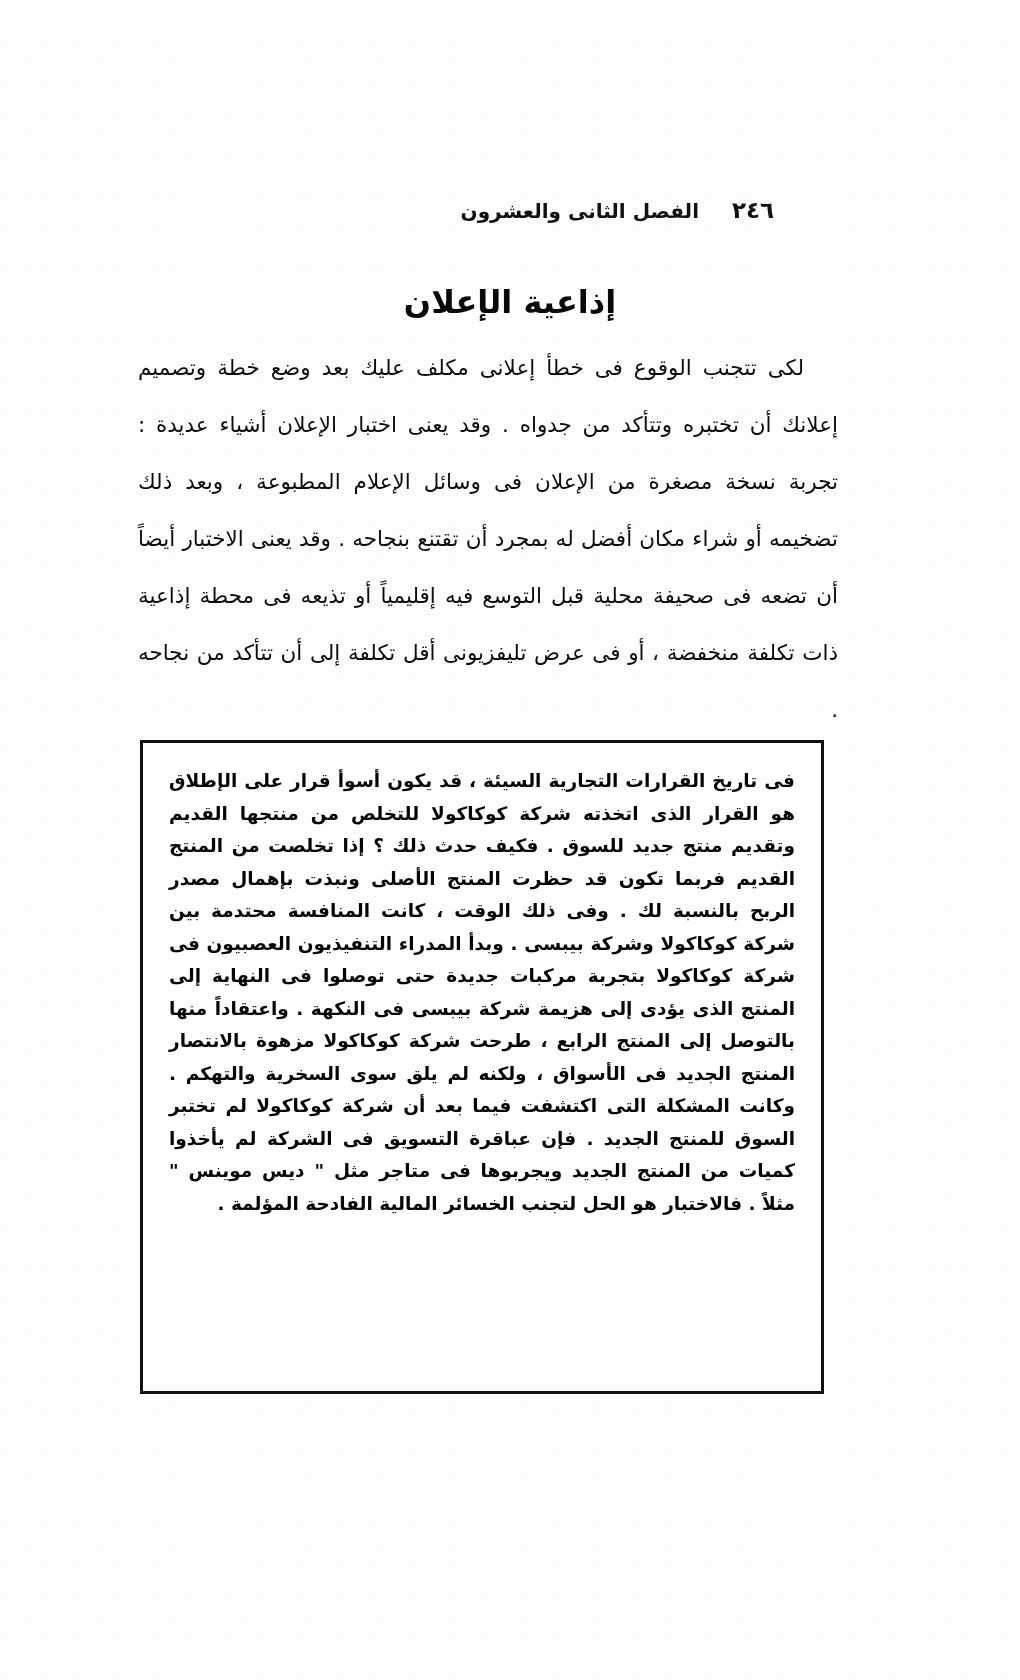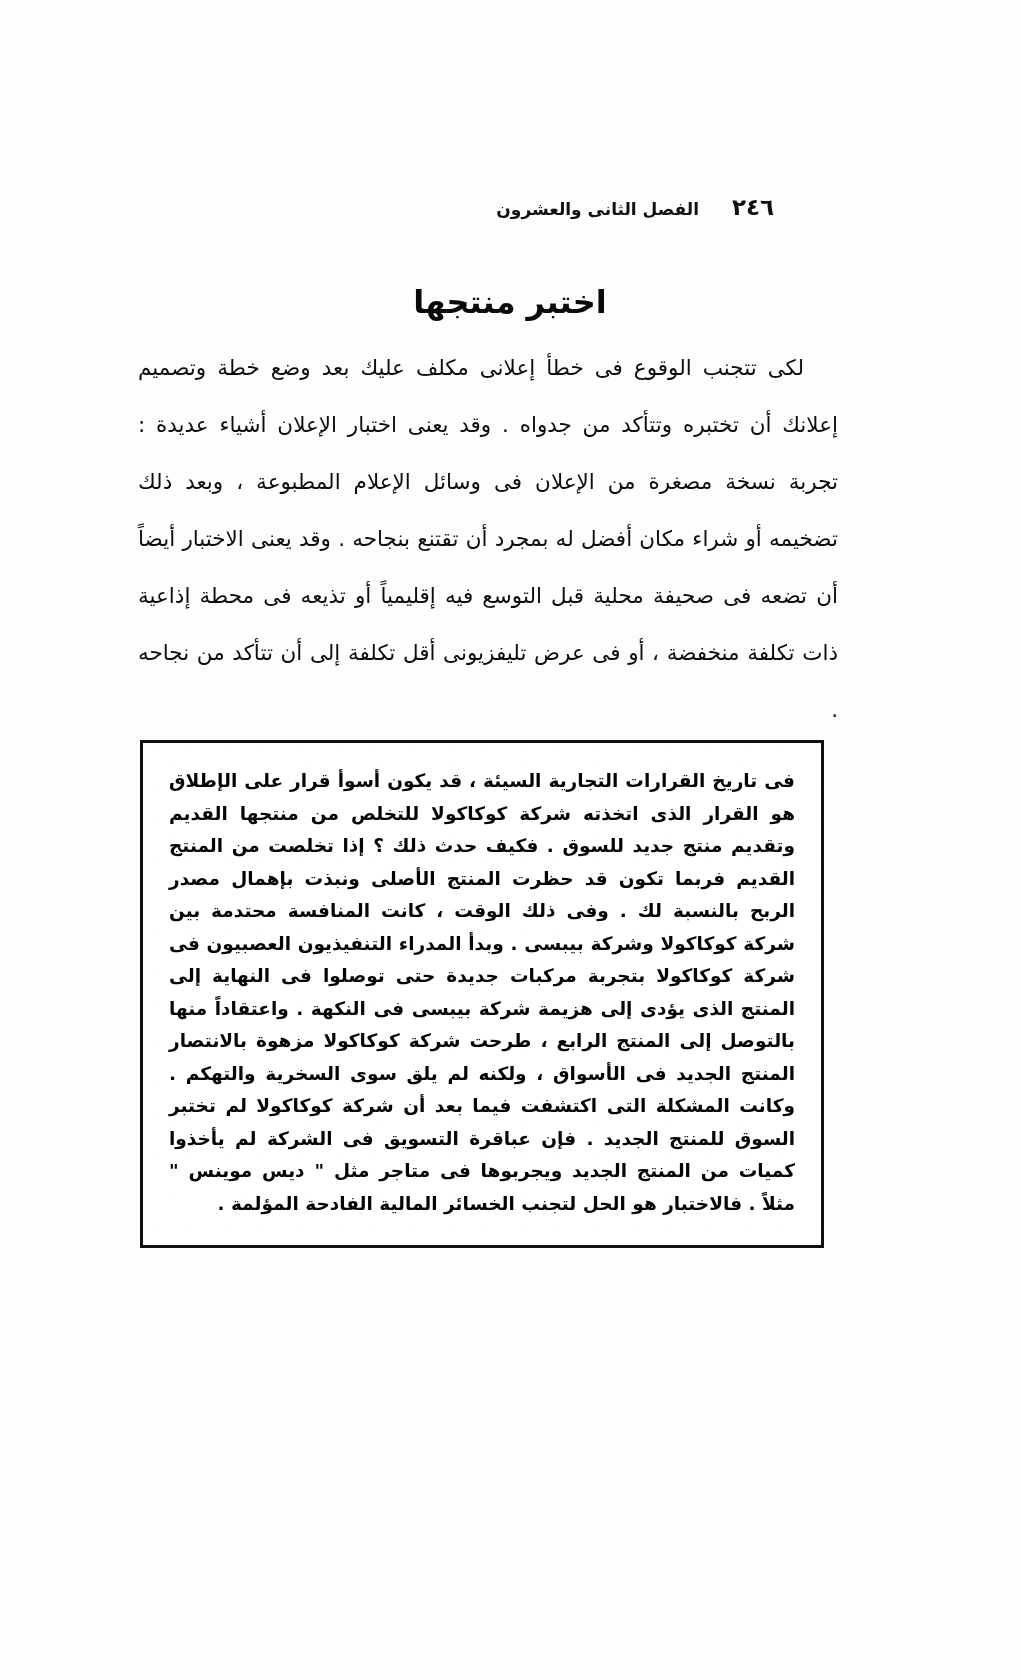--- a/index.html
+++ b/index.html
@@ -40,21 +40,21 @@
     font-weight: bold;
     letter-spacing: 1px;
     color: #111;
     width: 120px;
     text-align: left;
     order: 1;
     margin-right: 28px;
     margin-left: 33px;
   }
   .chapter-name {
-    font-size: 17px;
+    font-size: 20px;
     font-weight: bold;
     color: #111;
     order: 2;
     white-space: nowrap;
     margin-top: 21px;
   }
 
   
   .page-title {
     position: absolute;
@@ -88,21 +88,21 @@
   #para-one { top: 339px; }
   #para-two { top: 585px; }
   #para-closing { top: 1293px; }
 
   
   .callout {
     position: absolute;
     top: 740px;
     left: 140px;
     width: 684px;
-    height: 508px;
+    height: 654px;
     border: 3px solid #101010;
     box-sizing: border-box;
     background: #ffffff;
   }
   .callout-inner {
     position: absolute;
     top: 22px;
     left: 26px;
     right: 26px;
     font-size: 18.5px;
@@ -146,21 +146,21 @@
 </head>
 <body>
 
 <div class="page">
 
   <div class="running-head">
     <div class="page-number">٢٤٦</div>
     <div class="chapter-name">الفصل الثانى والعشرون</div>
   </div>
 
-  <h1 class="page-title">اختبر منتجها</h1>
+  <h1 class="page-title">إذاعية الإعلان</h1>
 
   <div class="body-block" id="para-one">
     <p class="indented">لكى تتجنب الوقوع فى خطأ إعلانى مكلف عليك بعد وضع خطة وتصميم إعلانك أن تختبره وتتأكد من جدواه . وقد يعنى اختبار الإعلان أشياء عديدة : تجربة نسخة مصغرة من الإعلان فى وسائل الإعلام المطبوعة ، وبعد ذلك تضخيمه أو شراء مكان أفضل له بمجرد أن تقتنع بنجاحه . وقد يعنى الاختبار أيضاً أن تضعه فى صحيفة محلية قبل التوسع فيه إقليمياً أو تذيعه فى محطة إذاعية ذات تكلفة منخفضة ، أو فى عرض تليفزيونى أقل تكلفة إلى أن تتأكد من نجاحه .</p>
   </div>
 
 
   <div class="callout">
     <div class="callout-inner">
       <p>فى تاريخ القرارات التجارية السيئة ، قد يكون أسوأ قرار على الإطلاق هو القرار الذى اتخذته شركة كوكاكولا للتخلص من منتجها القديم وتقديم منتج جديد للسوق . فكيف حدث ذلك ؟ إذا تخلصت من المنتج القديم فربما تكون قد حظرت المنتج الأصلى ونبذت بإهمال مصدر الربح بالنسبة لك . وفى ذلك الوقت ، كانت المنافسة محتدمة بين شركة كوكاكولا وشركة بيبسى . وبدأ المدراء التنفيذيون العصبيون فى شركة كوكاكولا بتجربة مركبات جديدة حتى توصلوا فى النهاية إلى المنتج الذى يؤدى إلى هزيمة شركة بيبسى فى النكهة . واعتقاداً منها بالتوصل إلى المنتج الرابع ، طرحت شركة كوكاكولا مزهوة بالانتصار المنتج الجديد فى الأسواق ، ولكنه لم يلق سوى السخرية والتهكم . وكانت المشكلة التى اكتشفت فيما بعد أن شركة كوكاكولا لم تختبر السوق للمنتج الجديد . فإن عباقرة التسويق فى الشركة لم يأخذوا كميات من المنتج الجديد ويجربوها فى متاجر مثل " ديس موينس " مثلاً . فالاختبار هو الحل لتجنب الخسائر المالية الفادحة المؤلمة .</p>
     </div>

